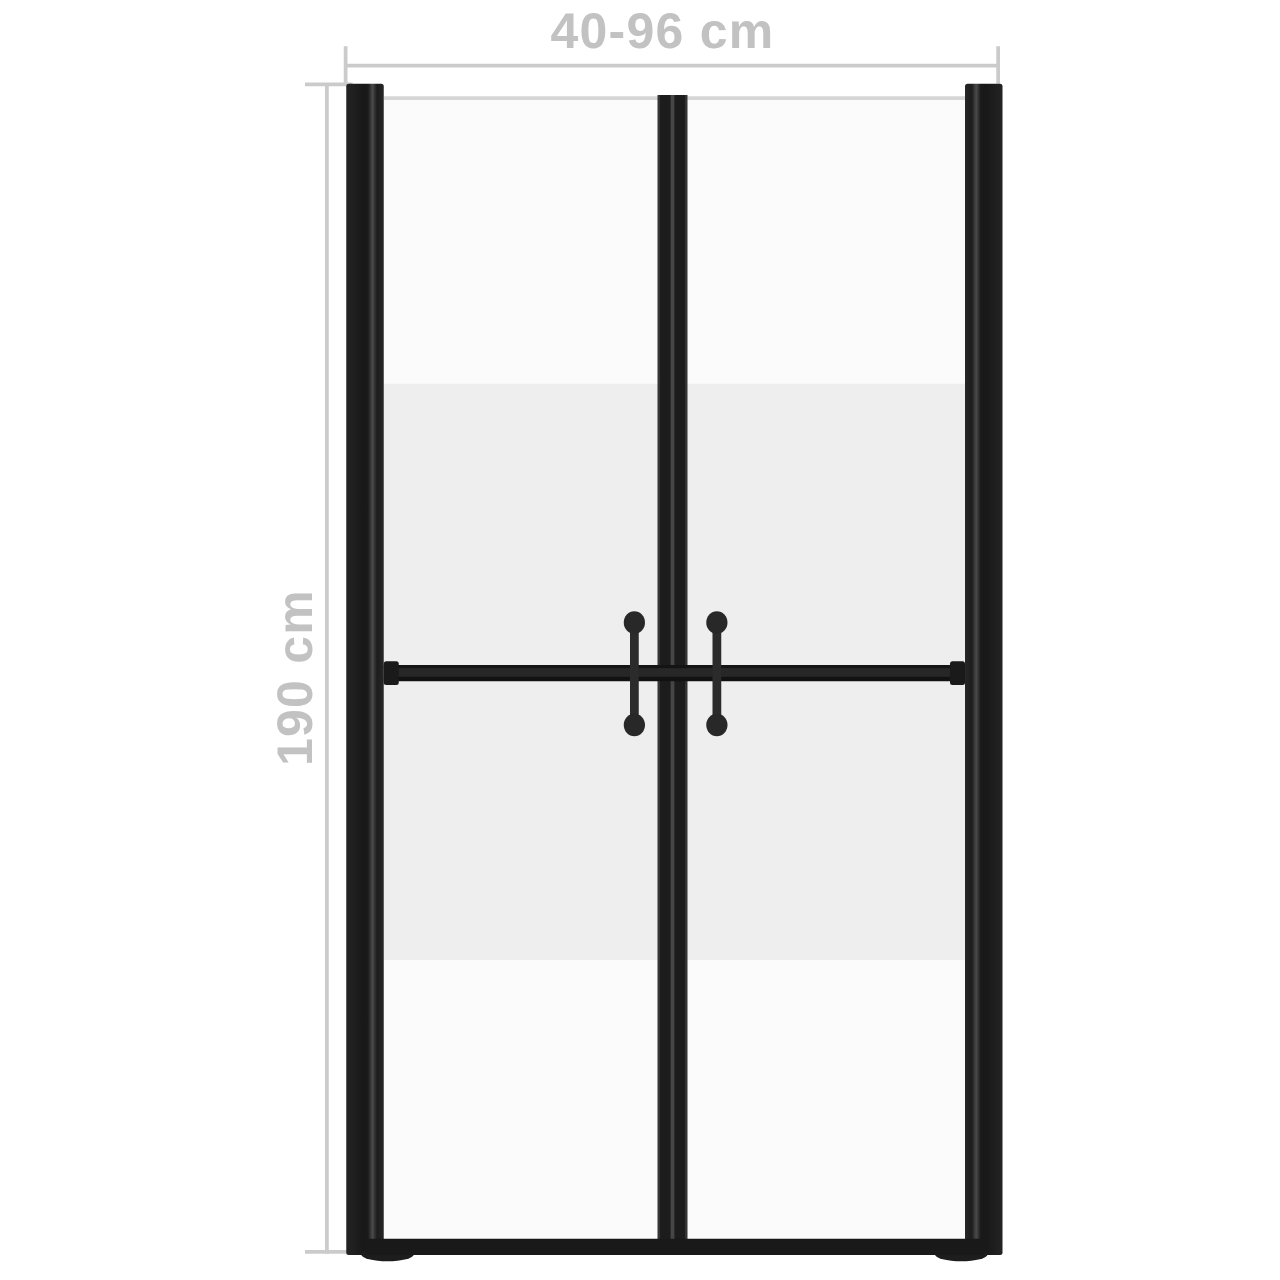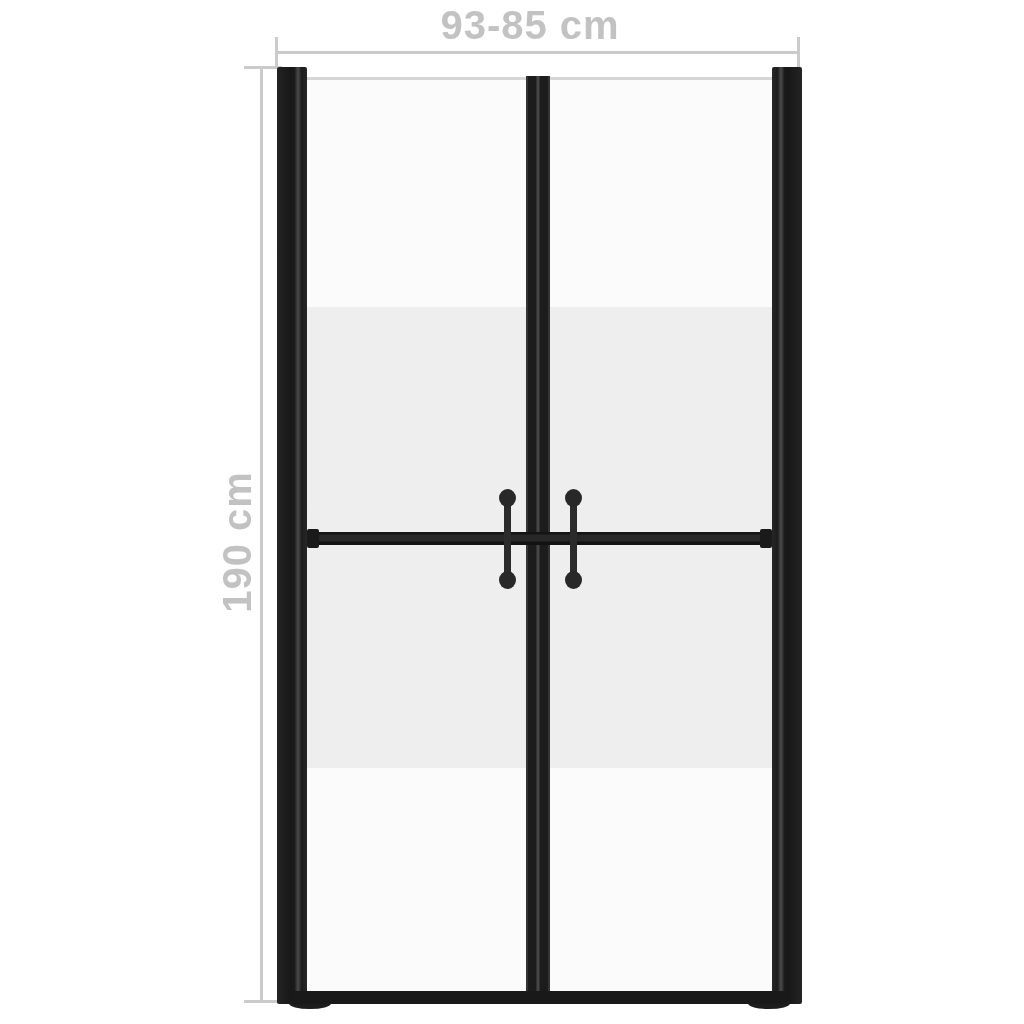--- a/index.html
+++ b/index.html
@@ -89,21 +89,21 @@
   .lh-bot  { left: 499px; top: 571px; }
   .rh-bar  { left: 570px; }
   .rh-top  { left: 565px; top: 489px; }
   .rh-bot  { left: 565px; top: 571px; }
 </style>
 </head>
 <body>
 
 <div class="canvas">
 
-  <div class="abs dim-label dim-label-top">93-85 cm</div>
+  <div class="abs dim-label dim-label-top">40-96 cm</div>
   <div class="abs dim-line dim-line-top"></div>
   <div class="abs dim-line dim-tick-tl"></div>
   <div class="abs dim-line dim-tick-tr"></div>
 
   <div class="abs dim-label dim-label-left">190 cm</div>
   <div class="abs dim-line dim-line-left"></div>
   <div class="abs dim-line dim-tick-lt"></div>
   <div class="abs dim-line dim-tick-lb"></div>
 
   <div>

